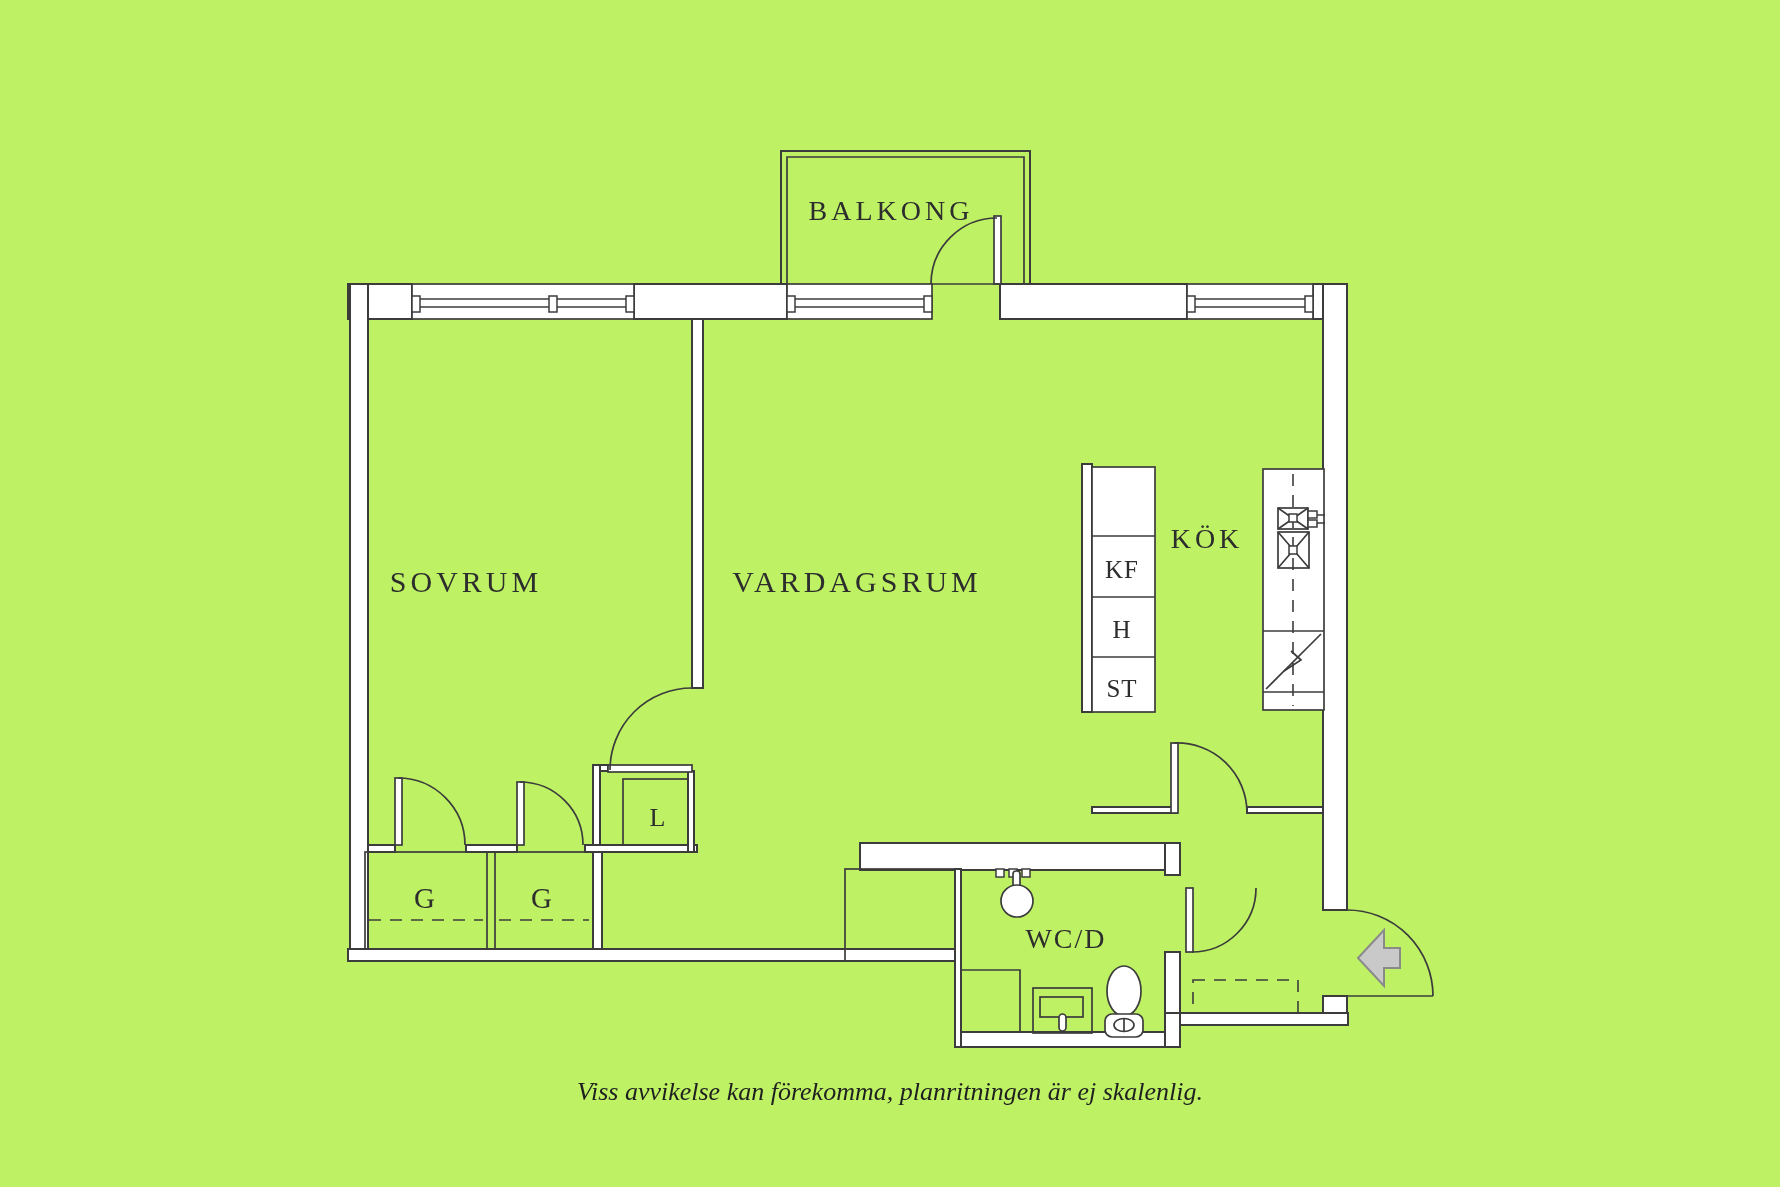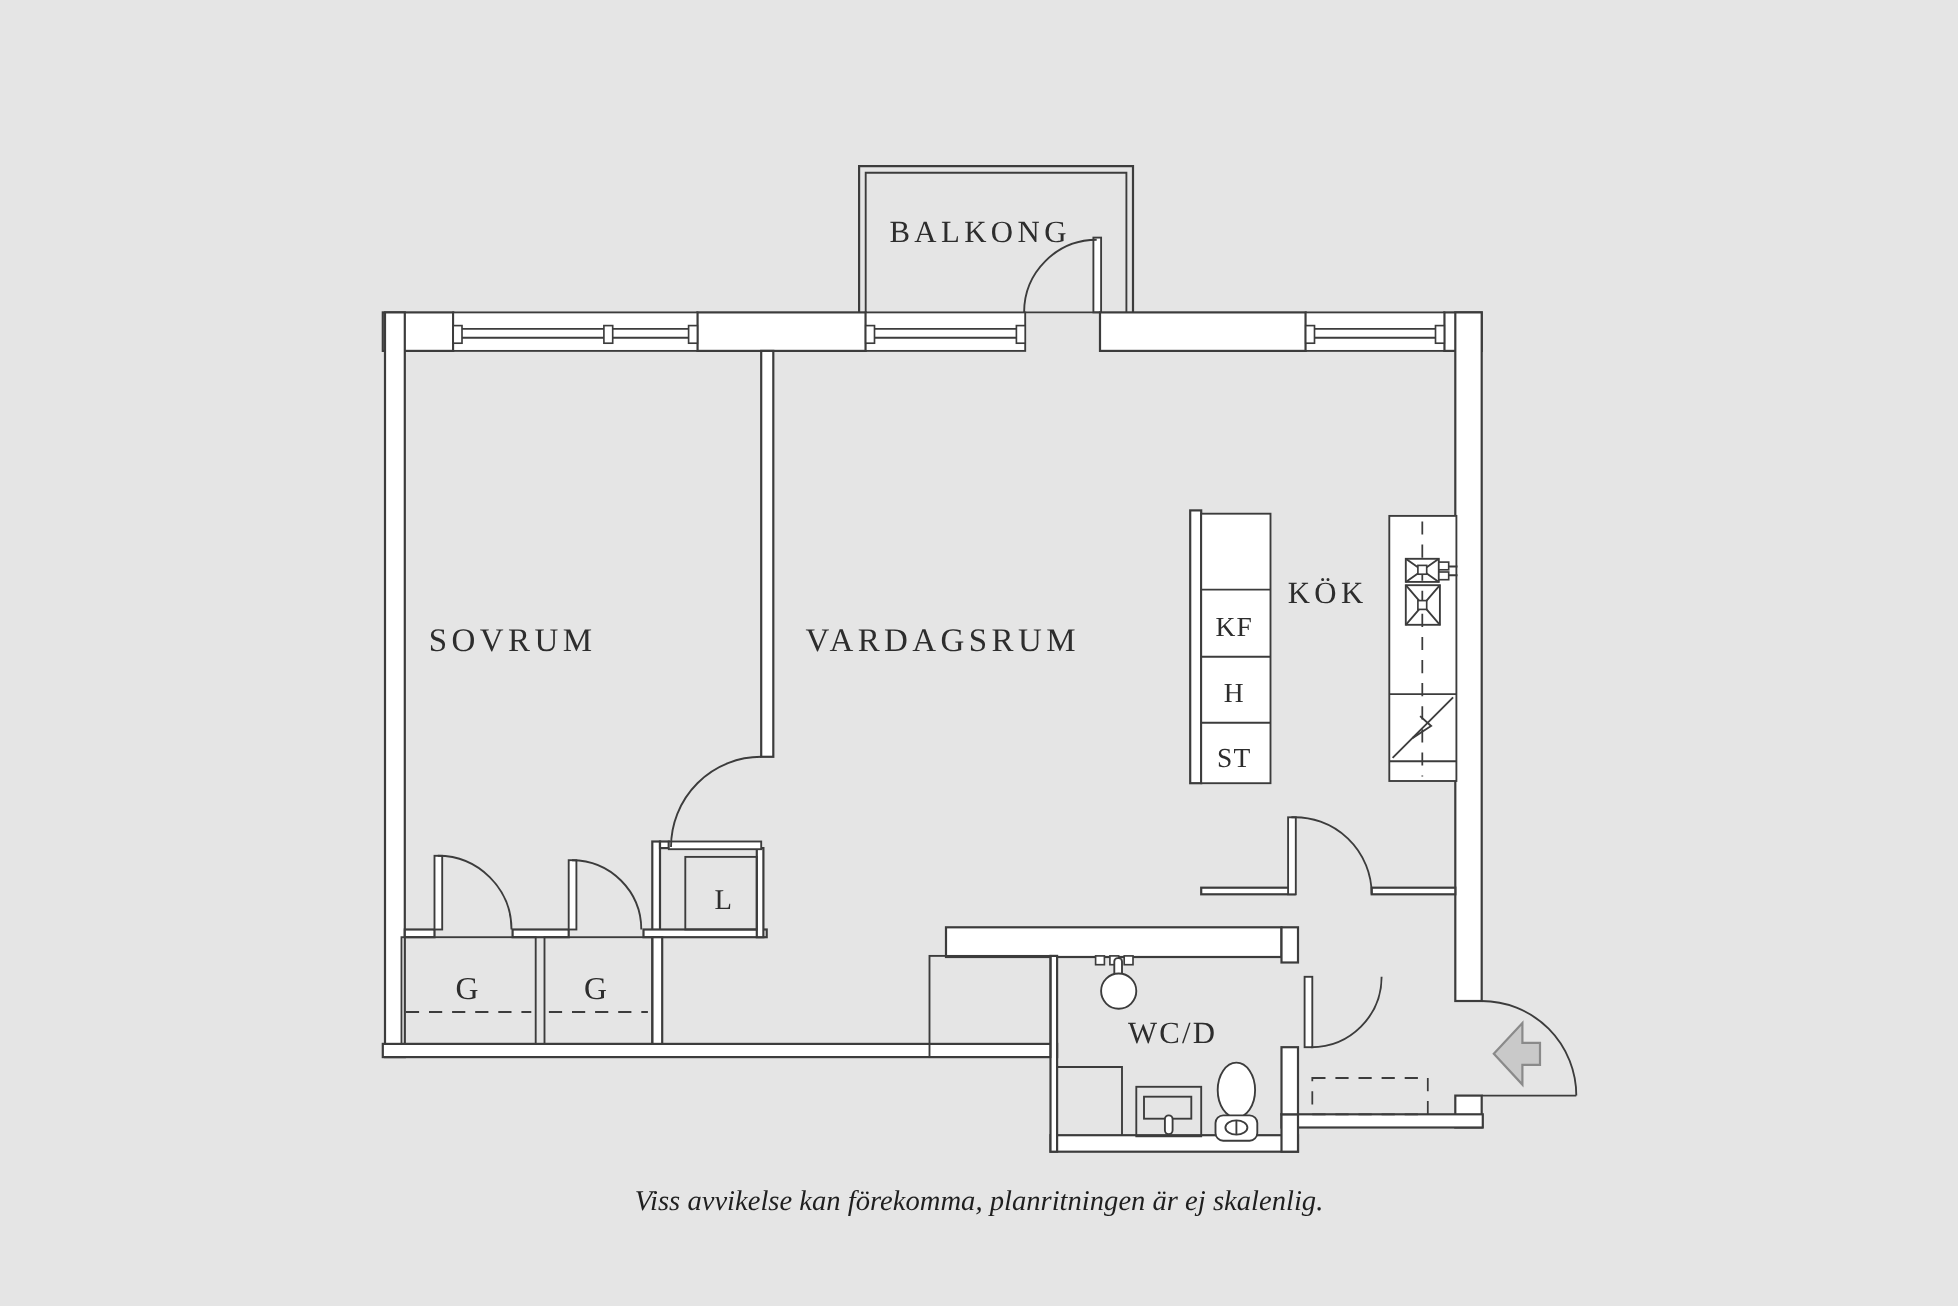--- a/index.html
+++ b/index.html
@@ -8,21 +8,21 @@
     background: #ffffff;
     width: 1780px;
     height: 1187px;
     overflow: hidden;
     font-family: "Liberation Serif", serif;
   }
   #stage {
     position: relative;
     width: 1780px;
     height: 1187px;
-    background: #e5e5e5;
+    background: #bef264;
     text-decoration: underline;
   }
   svg { display: block; }
   .wall { fill: #ffffff; stroke: #3c3c3c; stroke-width: 2; }
   .ln   { fill: none; stroke: #3c3c3c; stroke-width: 2; }
   .thin { fill: none; stroke: #3c3c3c; stroke-width: 1.7; }
   .fix  { fill: #ffffff; stroke: #3c3c3c; stroke-width: 1.7; }
   .arc  { fill: none; stroke: #3c3c3c; stroke-width: 1.7; }
   .leaf { fill: #ffffff; stroke: #3c3c3c; stroke-width: 1.7; }
   .dash { fill: none; stroke: #3c3c3c; stroke-width: 1.6; stroke-dasharray: 12 9; }

